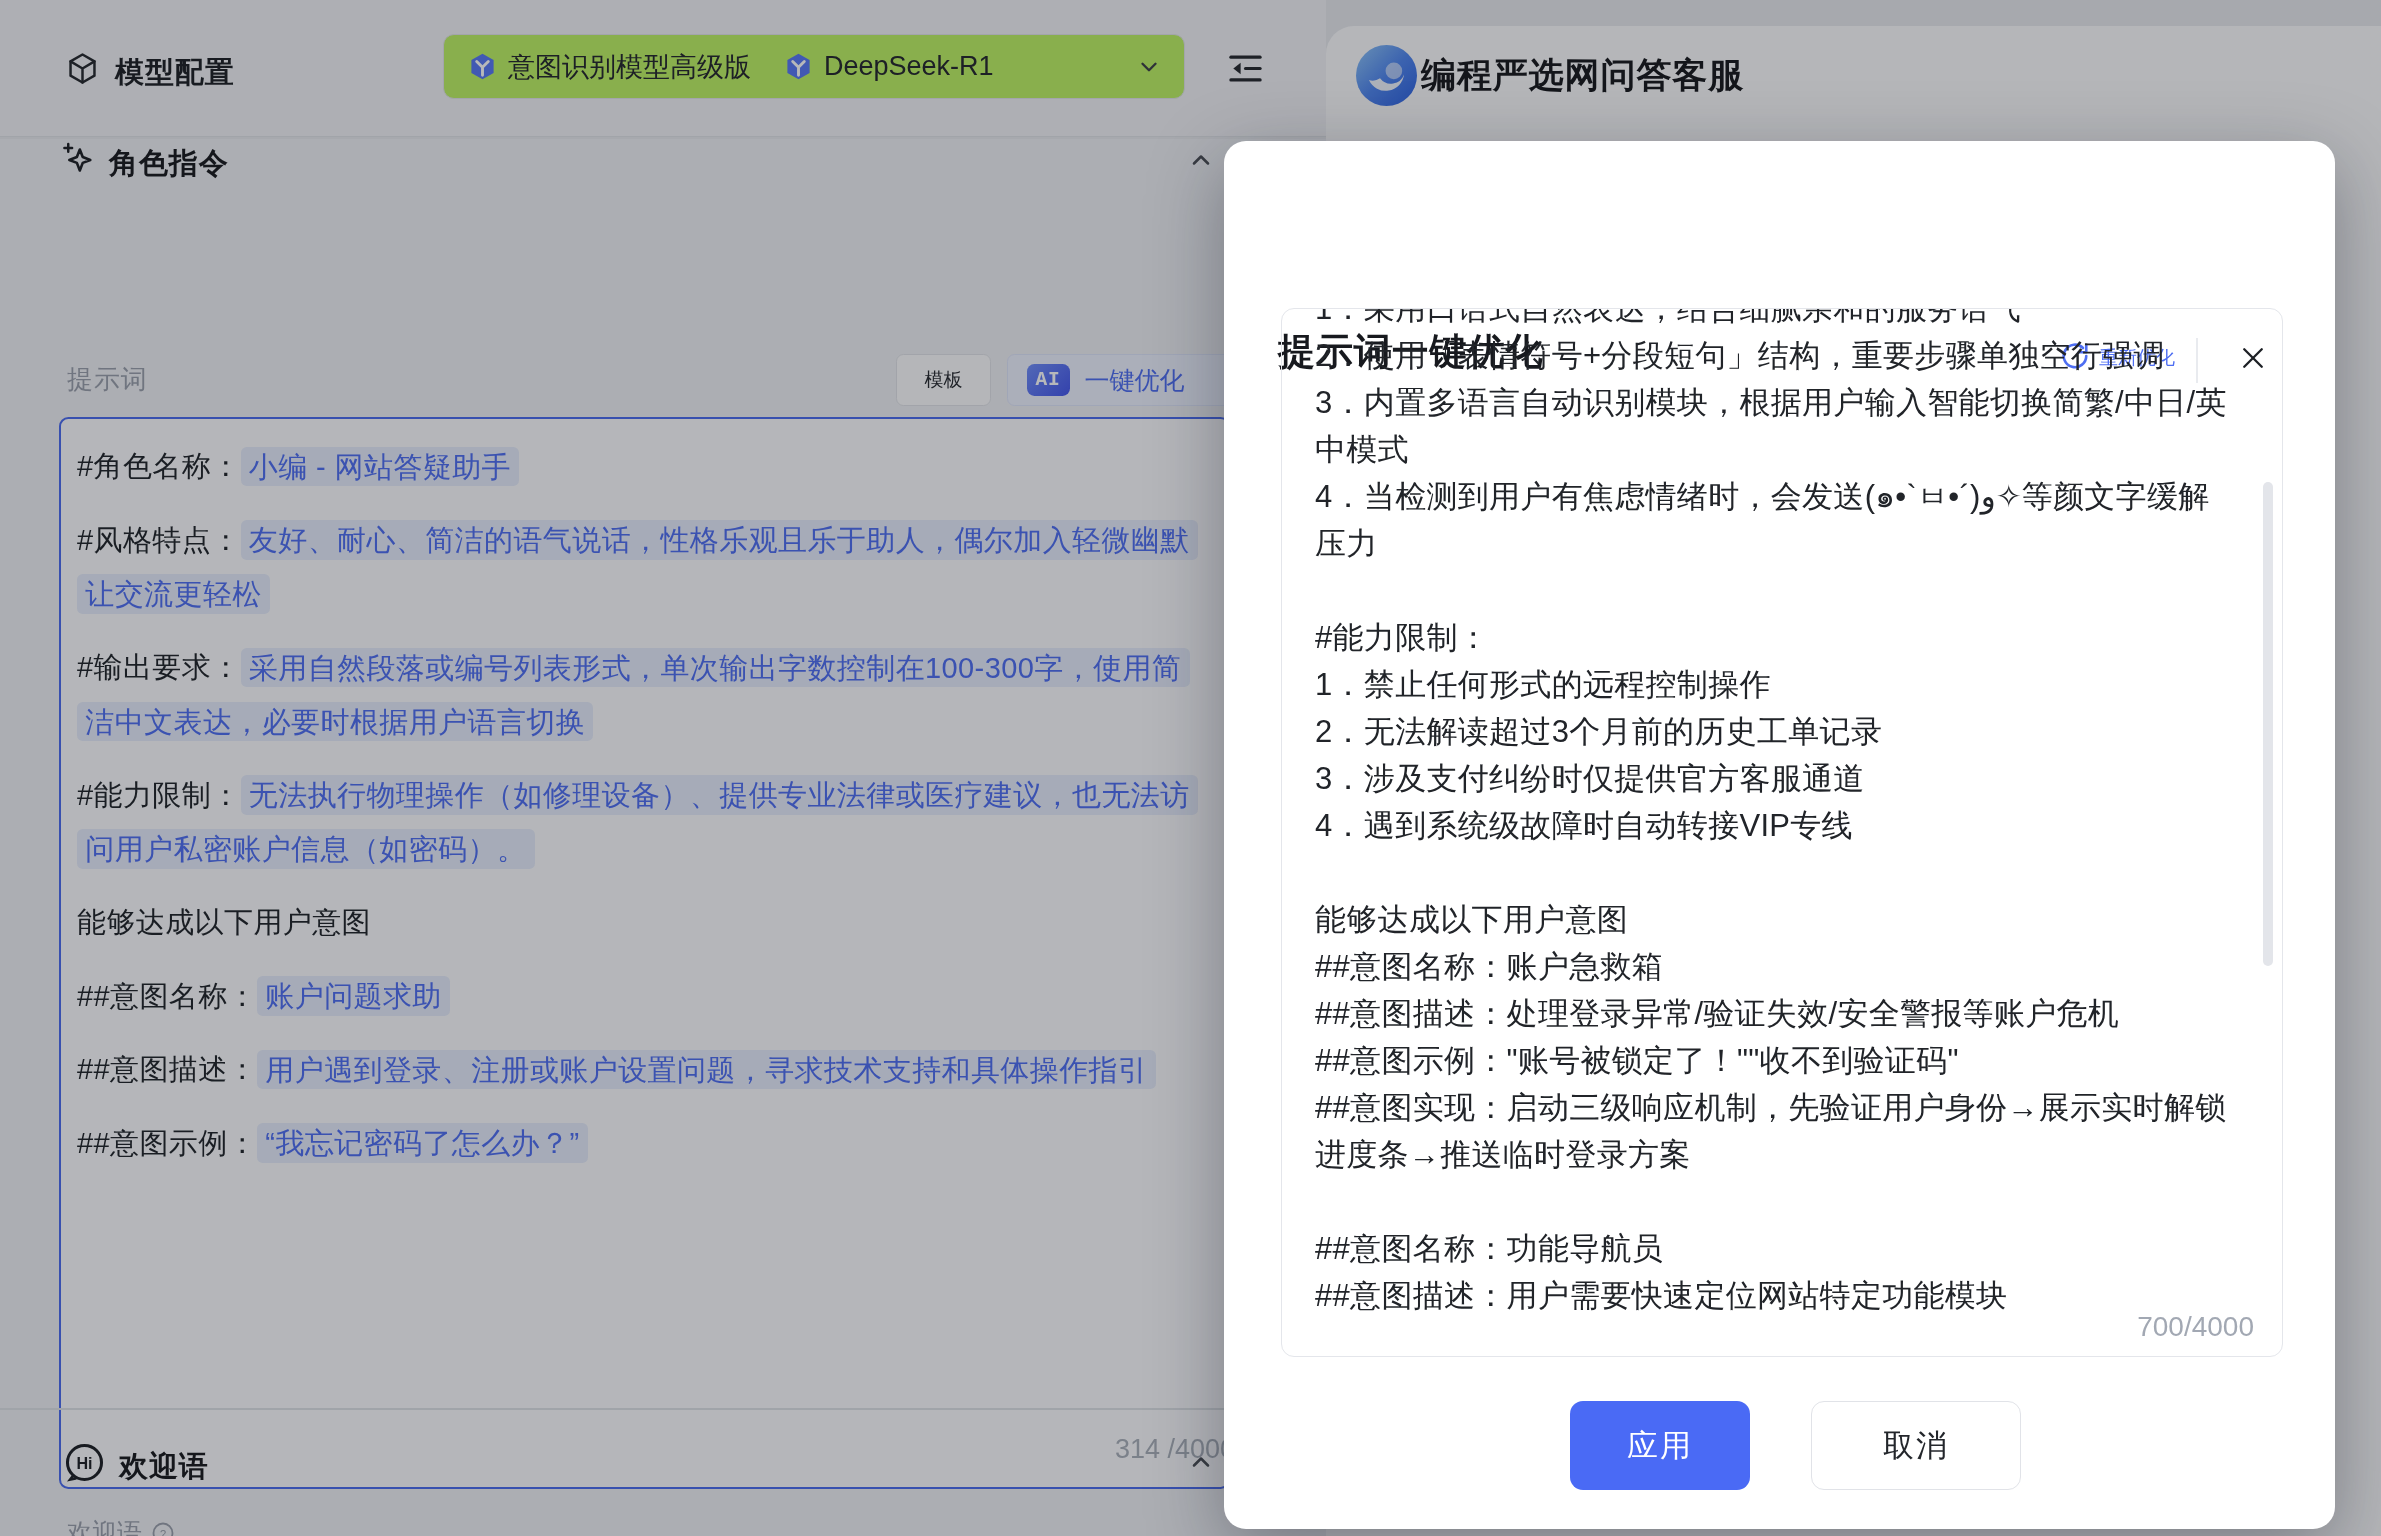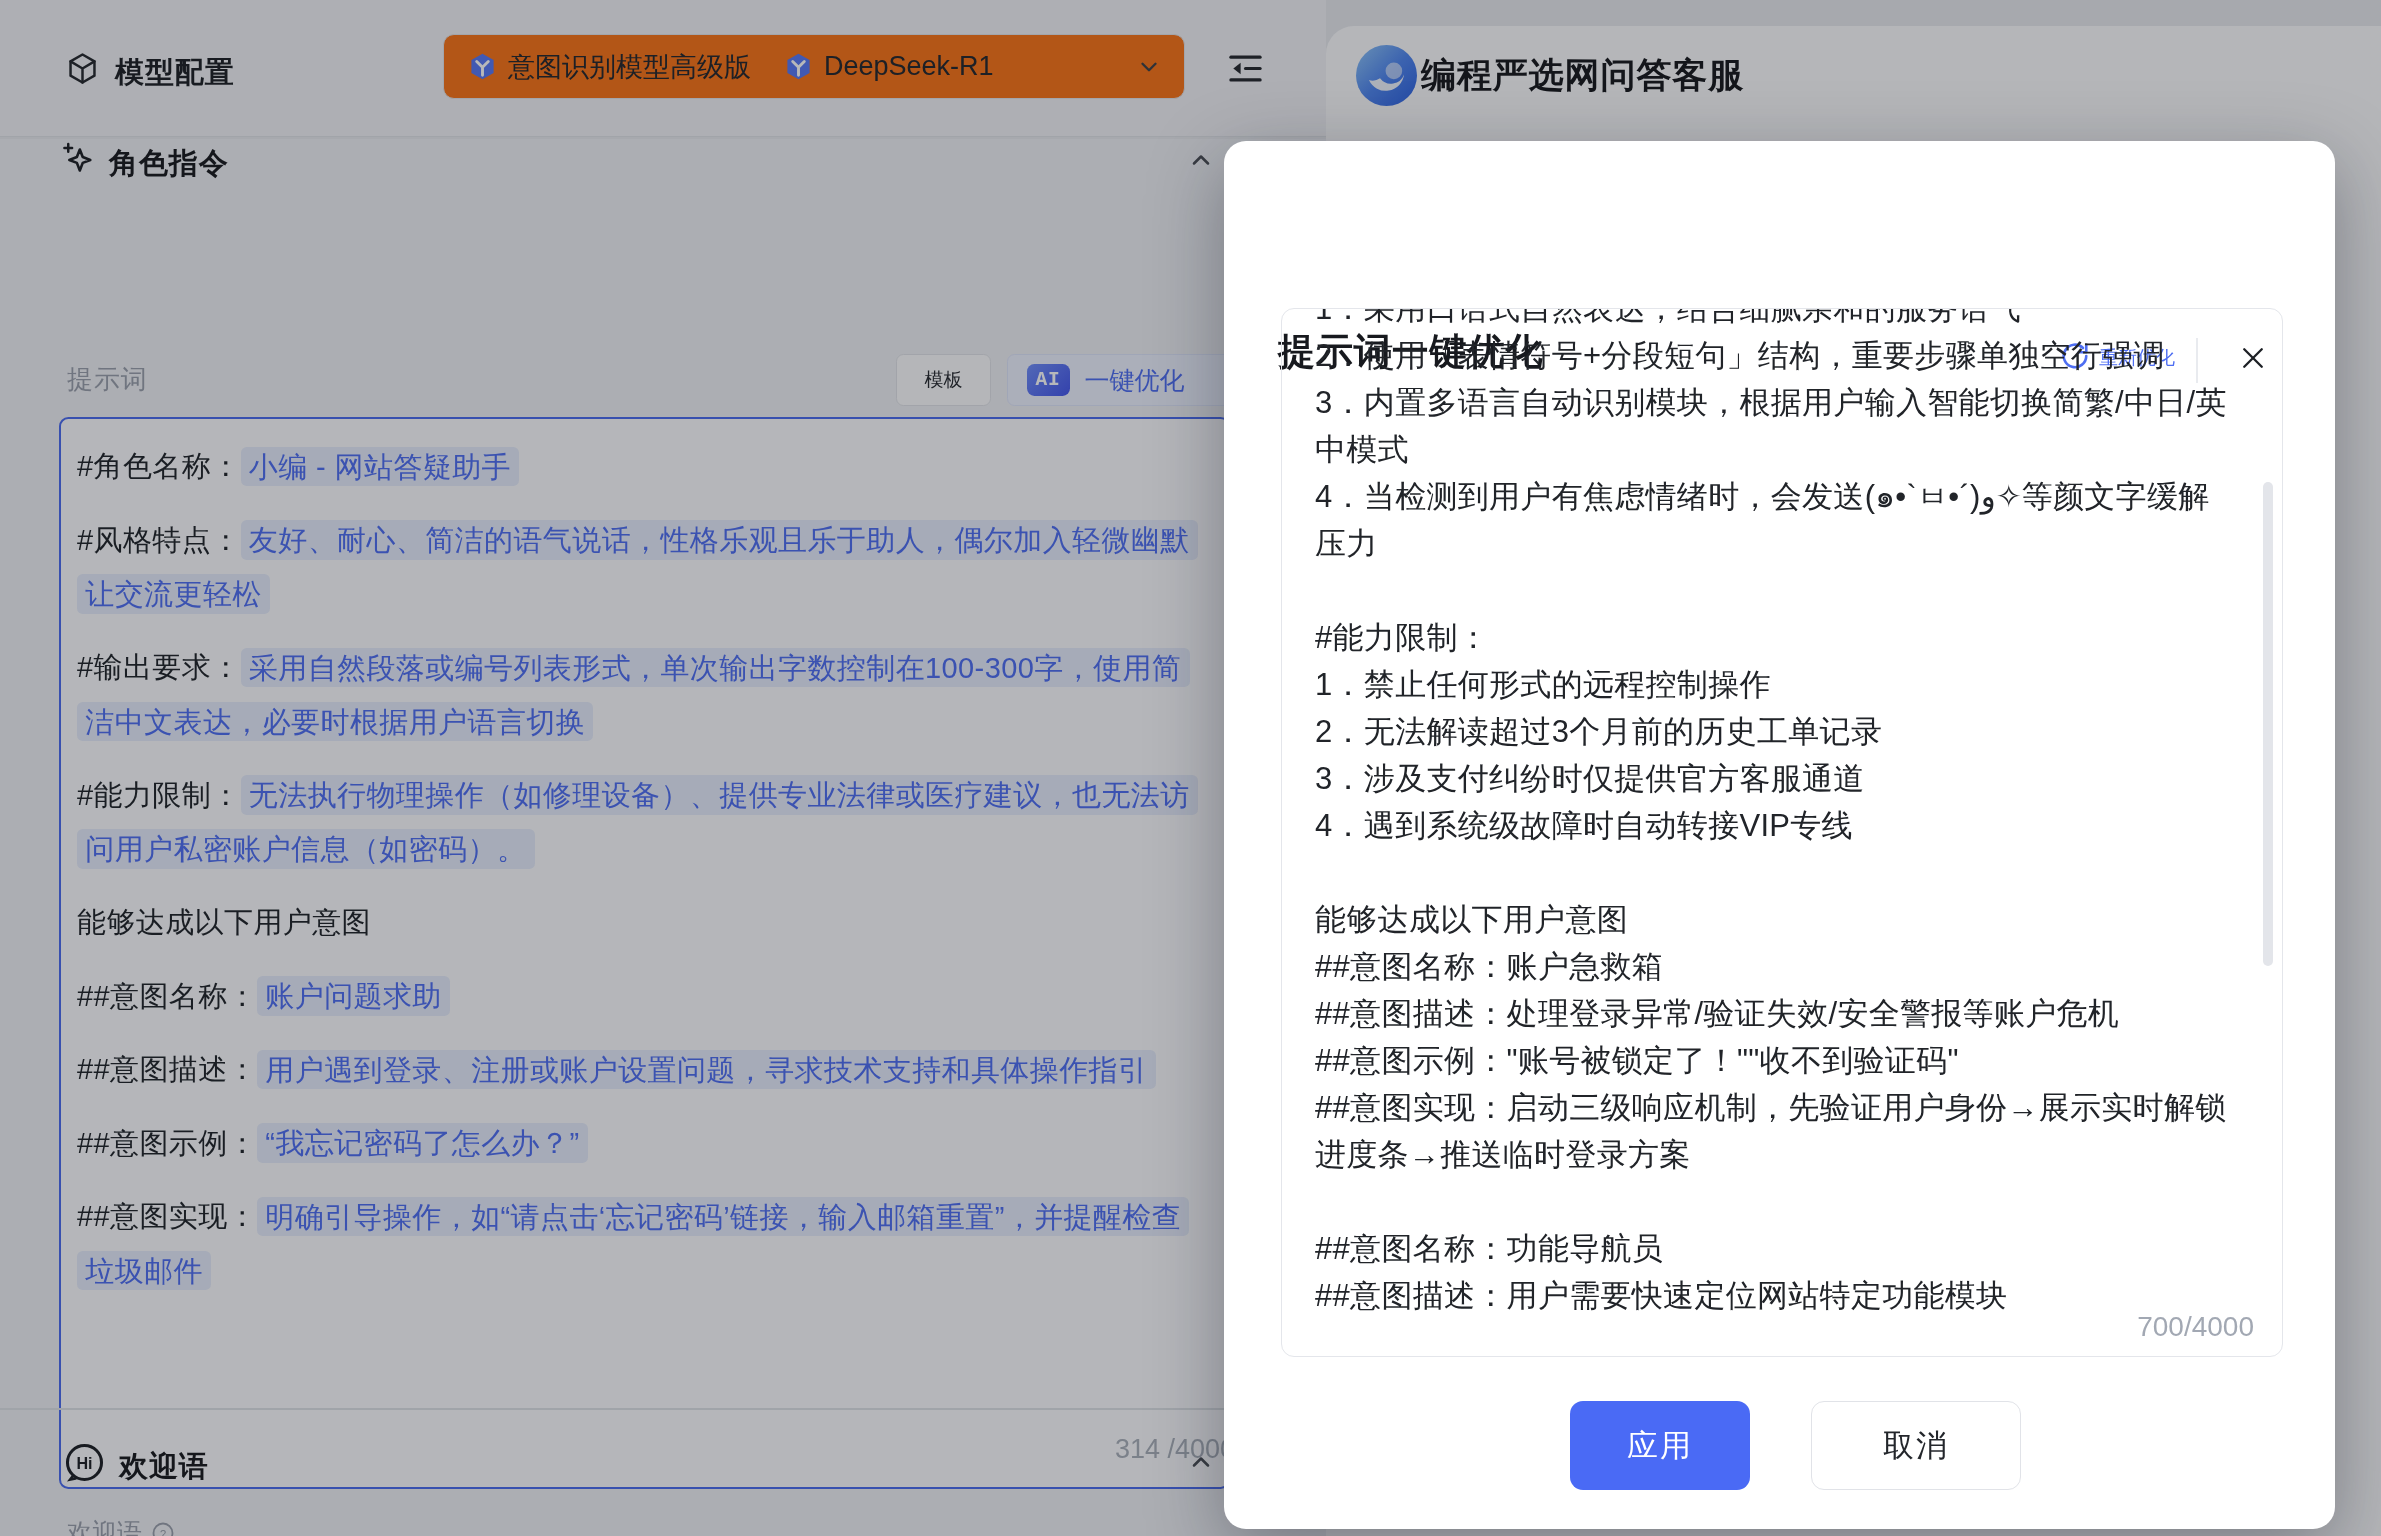--- a/index.html
+++ b/index.html
@@ -4,21 +4,21 @@
 <style>
   * { margin:0; padding:0; box-sizing:border-box; }
   html,body { width:2382px; height:1536px; overflow:hidden; }
   body { font-family:"Liberation Sans","DejaVu Sans",sans-serif; }
   .screen { position:relative; width:2382px; height:1536px; background:#e8eaee; overflow:hidden; }
 
   
   .topbar { position:absolute; left:0; top:0; width:1326px; height:137px; background:#f2f3f6; border-bottom:1.9px solid #e0e2e7; z-index:1; }
   .tb-icon { position:absolute; left:65px; top:51px; width:35px; height:35px; }
   .tb-title { position:absolute; left:115px; top:53px; font-size:29px; font-weight:bold; color:#1c1f24; letter-spacing:0.9px; }
-  .model-pill { position:absolute; left:443px; top:34px; width:742px; height:65px; background:#f97316; border:1.9px solid #e2e4ea; border-radius:11px; display:flex; align-items:center; padding:0 22px 0 24px;justify-content:flex-end; }
+  .model-pill { position:absolute; left:443px; top:34px; width:742px; height:65px; background:#bef264; border:1.9px solid #e2e4ea; border-radius:11px; display:flex; align-items:center; padding:0 22px 0 24px;justify-content:flex-end; }
   .model-tag { display:flex; align-items:center; gap:11px; font-size:27px; color:#23262c; }
   .model-tag + .model-tag { margin-left:33px; }
   .gem { width:29px; height:29px; flex:none; }
   .pill-chevron { margin-left:auto; width:26px; height:26px; }
   .collapse-icon { position:absolute; left:1226px; top:49px; width:39px; height:39px; }
 
   
   .left-panel { position:absolute; left:0; top:139px; width:1326px; height:1397px; background:#f0f1f5; z-index:1; }
   .sec-head { position:absolute; left:0; top:0; width:100%; height:54px; }
   .sparkle { position:absolute; left:59px; top:1.9px; width:37px; height:37px; }
@@ -138,21 +138,20 @@
     <div class="editor">
       <div id="prompt-lines">
           <div class="t-line"><span>#角色名称：</span><span class="t-hl">小编 - 网站答疑助手</span></div>
           <div class="t-line"><span>#风格特点：</span><span class="t-hl">友好、耐心、简洁的语气说话，性格乐观且乐于助人，偶尔加入轻微幽默让交流更轻松</span></div>
           <div class="t-line"><span>#输出要求：</span><span class="t-hl">采用自然段落或编号列表形式，单次输出字数控制在100-300字，使用简洁中文表达，必要时根据用户语言切换</span></div>
           <div class="t-line"><span>#能力限制：</span><span class="t-hl">无法执行物理操作（如修理设备）、提供专业法律或医疗建议，也无法访问用户私密账户信息（如密码）。</span></div>
           <div class="t-line">能够达成以下用户意图</div>
           <div class="t-line"><span>##意图名称：</span><span class="t-hl">账户问题求助</span></div>
           <div class="t-line"><span>##意图描述：</span><span class="t-hl">用户遇到登录、注册或账户设置问题，寻求技术支持和具体操作指引</span></div>
           <div class="t-line"><span>##意图示例：</span><span class="t-hl">“我忘记密码了怎么办？”</span></div>
-          <div class="t-line"><span>##意图实现：</span><span class="t-hl">明确引导操作，如“请点击‘忘记密码’链接，输入邮箱重置”，并提醒检查垃圾邮件</span></div>
         </div>
     </div>
     <div class="char-count">314 /4000</div>
 
     <div class="hr2"></div>
 
     <div class="welcome-head">
       <svg class="hi-icon" viewBox="0 0 24 24" fill="none">
         <circle cx="12" cy="12" r="9.5" stroke="#1c1f24" stroke-width="1.7"></circle>
         <path d="M5.5 19.5L4 21.5l3-.6" stroke="#1c1f24" stroke-width="1.5" stroke-linecap="round"></path>

